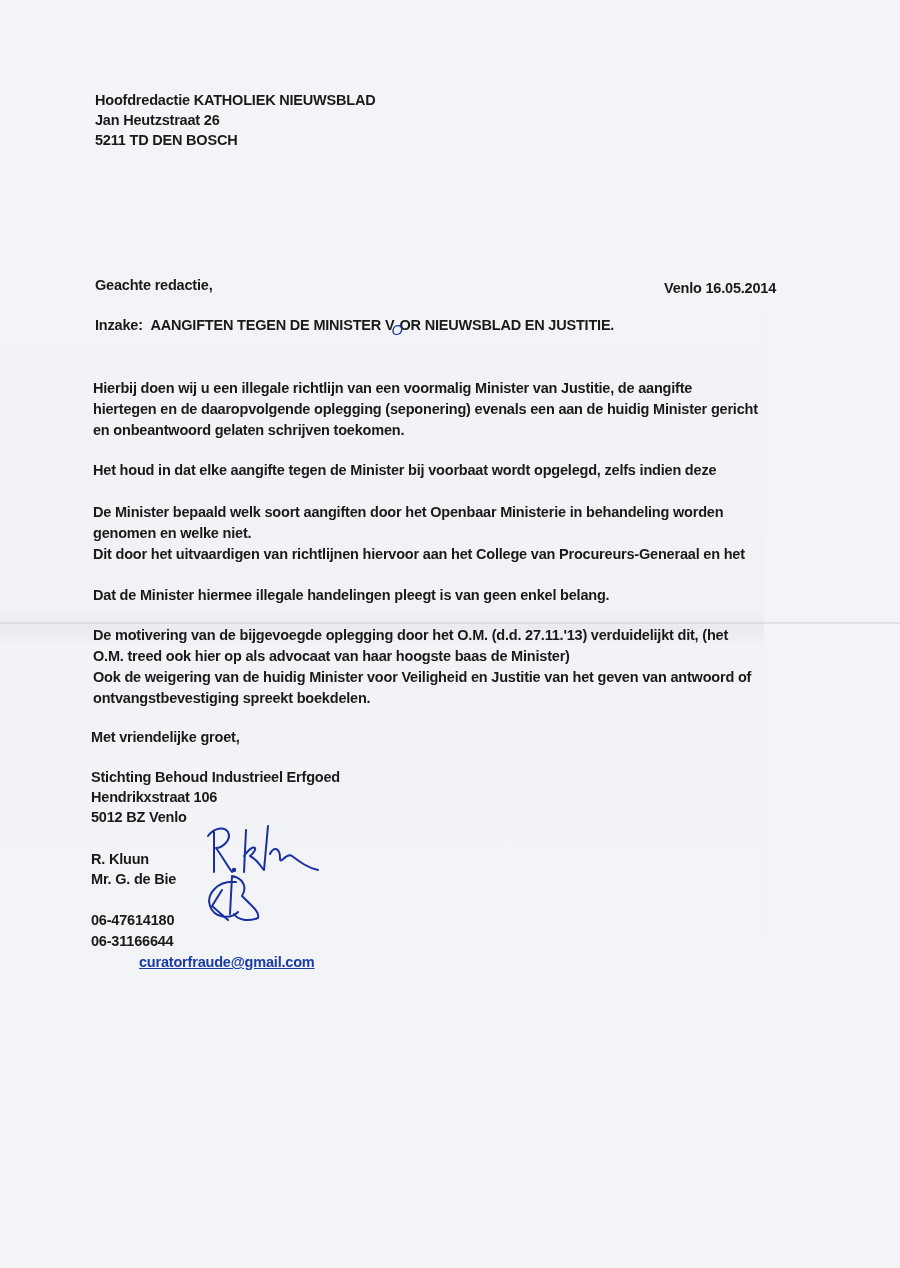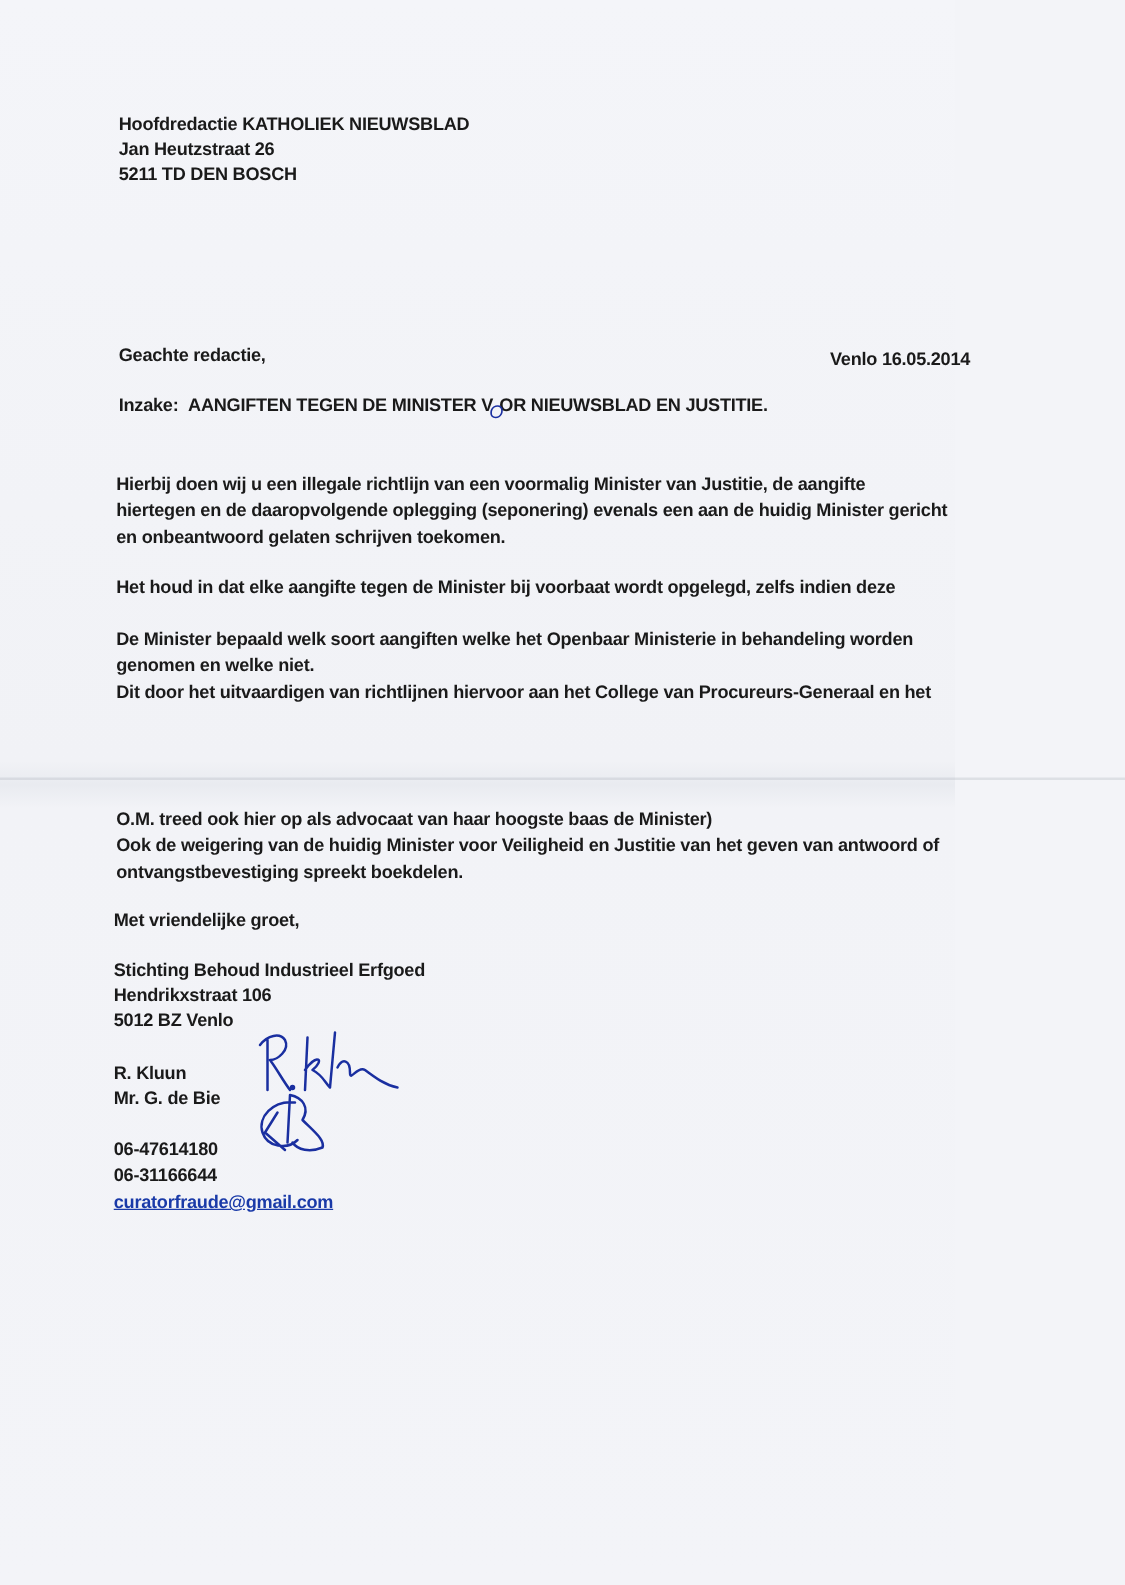--- a/index.html
+++ b/index.html
@@ -11,21 +11,21 @@
     position: relative;
   }
   .page {
     position: absolute; left: 0; top: 0; width: 764px; height: 1268px;
     background: linear-gradient(180deg, #f4f5f9 0%, #f1f2f6 48%, #e9ebf0 49.5%, #f2f3f7 51%, #f3f4f8 100%);
   }
   .line { position: absolute; font-weight: bold; font-size: 14.5px; white-space: nowrap; letter-spacing: -0.2px; }
   .addr { left: 95px; }
   .body-text { left: 93px; }
   .sign-text { left: 91px; }
-  .email { color: #1a3aa8; text-decoration: underline; }
+  .email { color: #1a3aa8; text-decoration: underline; margin-left: 48px; }
   .pen { color: #1a2fa0; }
   .fold { position:absolute; left:0; width:900px; height:2px; background: rgba(180,185,195,0.35); top: 622px; }
   .sig { position:absolute; }
 </style>
 </head>
 <body>
 
 <div class="page">
   <div class="fold"></div>
 
@@ -38,24 +38,26 @@
 
   <div class="line addr" style="top:317px">
     <span>Inzake:</span>&nbsp;&nbsp;<span>AANGIFTEN TEGEN DE MINISTER V</span><span class="pen" style="font-style:italic;font-weight:normal;position:relative;top:5px;margin:0 -3px">O</span><span>OR NIEUWSBLAD EN JUSTITIE.</span>
   </div>
 
   <div class="line body-text" style="top:380px">Hierbij doen wij u een illegale richtlijn van een voormalig Minister van Justitie, de aangifte</div>
   <div class="line body-text" style="top:401px">hiertegen en de daaropvolgende oplegging (seponering) evenals een aan de huidig Minister gericht</div>
   <div class="line body-text" style="top:422px">en onbeantwoord gelaten schrijven toekomen.</div>
 
   <div class="line body-text" style="top:462px">Het houd in dat elke aangifte tegen de Minister bij voorbaat wordt opgelegd, zelfs indien deze</div>
-  <div class="line body-text" style="top:504px">De Minister bepaald welk soort aangiften welke het Openbaar Ministerie in behandeling worden</div>
+  <div class="line body-text" style="top:504px">De Minister bepaald welk soort aangiften door het Openbaar Ministerie in behandeling worden</div>
   <div class="line body-text" style="top:525px">genomen en welke niet.</div>
   <div class="line body-text" style="top:546px">Dit door het uitvaardigen van richtlijnen hiervoor aan het College van Procureurs-Generaal  en het</div>
+  <div class="line body-text" style="top:587px">Dat de Minister hiermee illegale handelingen pleegt is van geen enkel belang.</div>
 
+  <div class="line body-text" style="top:627px">De motivering van de bijgevoegde oplegging door het O.M. (d.d. 27.11.'13) verduidelijkt dit,  (het</div>
   <div class="line body-text" style="top:648px">O.M. treed ook hier op als advocaat van haar hoogste baas de Minister)</div>
   <div class="line body-text" style="top:669px">Ook de weigering van de huidig Minister voor Veiligheid en Justitie van het geven van antwoord of</div>
   <div class="line body-text" style="top:690px">ontvangstbevestiging spreekt boekdelen.</div>
 
   <div class="line sign-text" style="top:729px">Met vriendelijke groet,</div>
 
   <div class="line sign-text" style="top:769px">Stichting Behoud Industrieel Erfgoed</div>
   <div class="line sign-text" style="top:789px">Hendrikxstraat 106</div>
   <div class="line sign-text" style="top:809px">5012 BZ Venlo</div>
 

